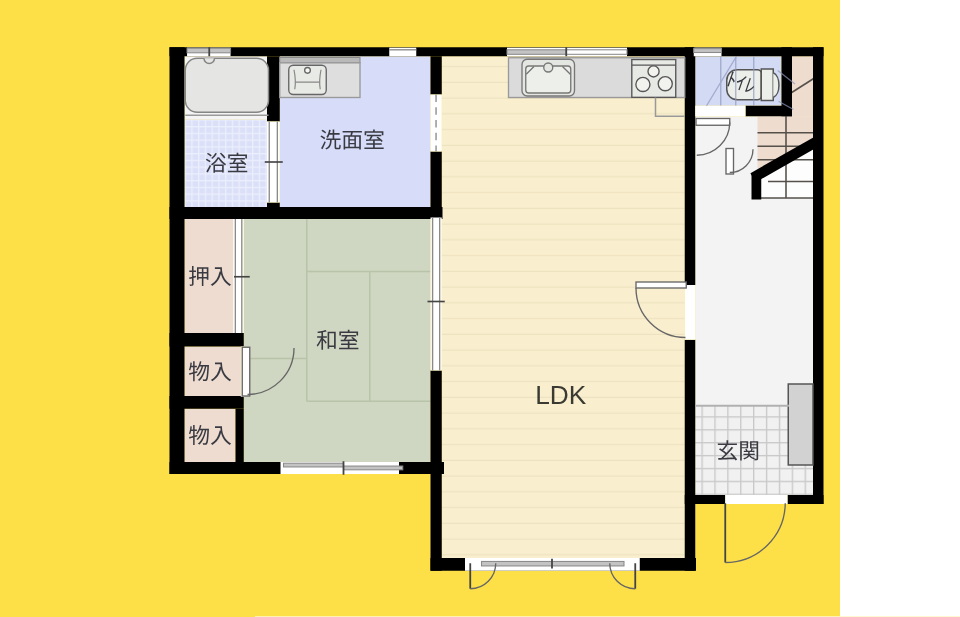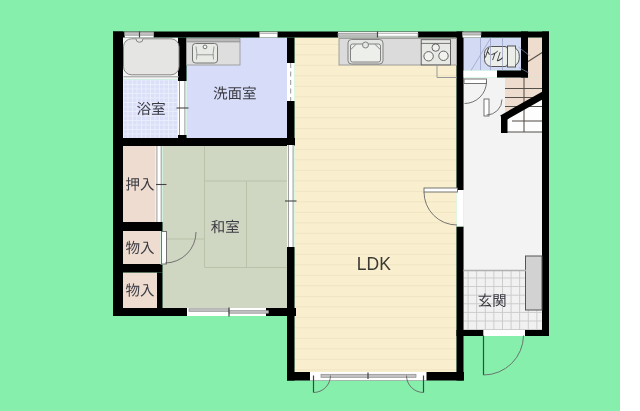--- a/index.html
+++ b/index.html
@@ -1,14 +1,14 @@
 <!DOCTYPE html>
 <html><head><meta charset="utf-8"><style>
 html,body{margin:0;padding:0;background:#ffffff;}
-.page{position:relative;width:620px;height:411px;background:#86efac;font-family:"Liberation Sans",sans-serif;}
+.page{position:relative;width:560px;height:411px;background:#fde047;font-family:"Liberation Sans",sans-serif;}
 </style></head><body>
 <div class="page">
 <svg width="640" height="411" viewBox="0 0 640 411" style="position:absolute;left:0;top:0">
 <defs>
 <pattern id="ldkStripe" width="10" height="10.5" patternUnits="userSpaceOnUse" x="294" y="34.3">
           <rect width="10" height="10.5" fill="#f9efcf"></rect>
           <rect y="9.7" width="10" height="0.9" fill="#eee2bf"></rect>
         </pattern>
 <pattern id="bathTile" width="4.5" height="4.5" patternUnits="userSpaceOnUse" x="123" y="79.5">
           <rect width="4.5" height="4.5" fill="#dbdff8"></rect>

